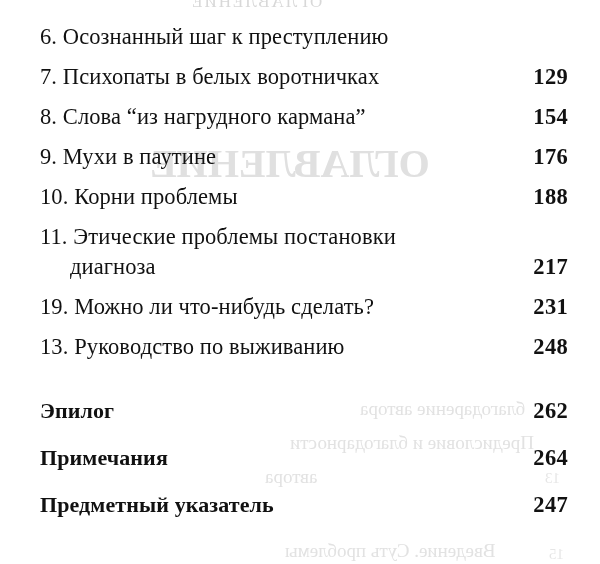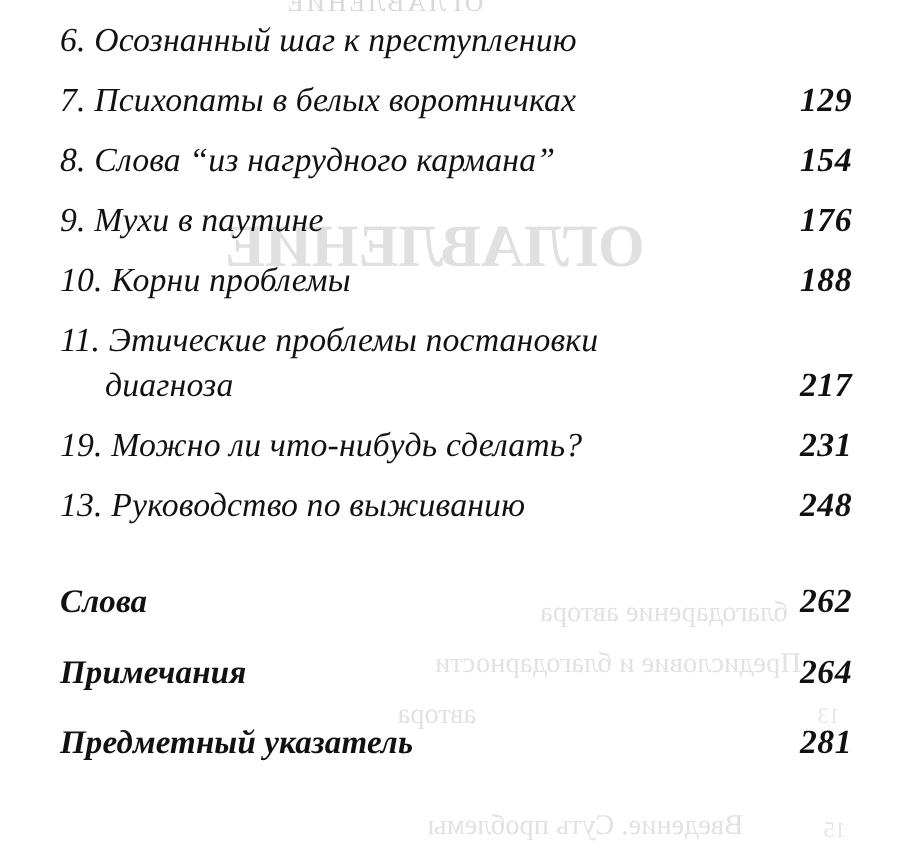--- a/index.html
+++ b/index.html
@@ -51,23 +51,22 @@
     position: relative;
     width: 600px;
     height: 564px;
     box-sizing: border-box;
     padding: 0;
   }
 
   .toc {
     position: absolute;
     left: 40px;
-    top: 12px;
+    top: 22px;
     width: 528px;
-    font-style: italic;
   }
 
   .entry {
     display: flex;
     align-items: flex-start;
     margin-bottom: 10px;
   }
   .entry .label {
     flex: 1 1 auto;
     font-size: 22.5px;
@@ -161,30 +160,30 @@
     </div>
 
     <div class="entry">
       <div class="label"><span class="num-prefix">13.</span> <span>Руководство по выживанию</span></div>
       <div class="page-no">248</div>
     </div>
 
     <div class="back-entries">
 
       <div class="entry">
-        <div class="label">Слова</div>
+        <div class="label">Эпилог</div>
         <div class="page-no">262</div>
       </div>
 
       <div class="entry">
         <div class="label">Примечания</div>
         <div class="page-no">264</div>
       </div>
 
       <div class="entry">
         <div class="label">Предметный указатель</div>
-        <div class="page-no">281</div>
+        <div class="page-no">247</div>
       </div>
 
     </div>
 
   </div>
 </div>
 
 </body></html>

